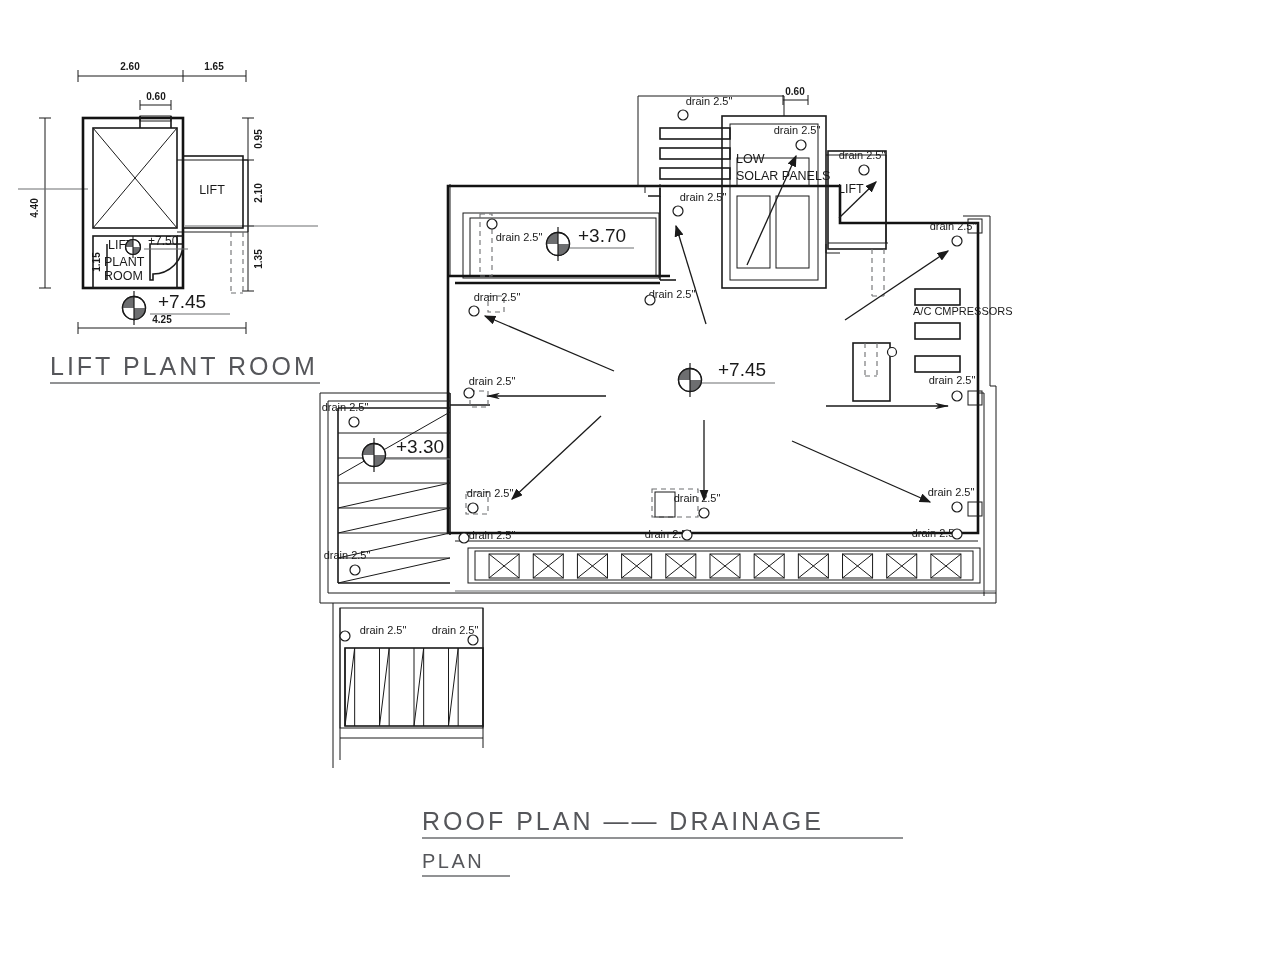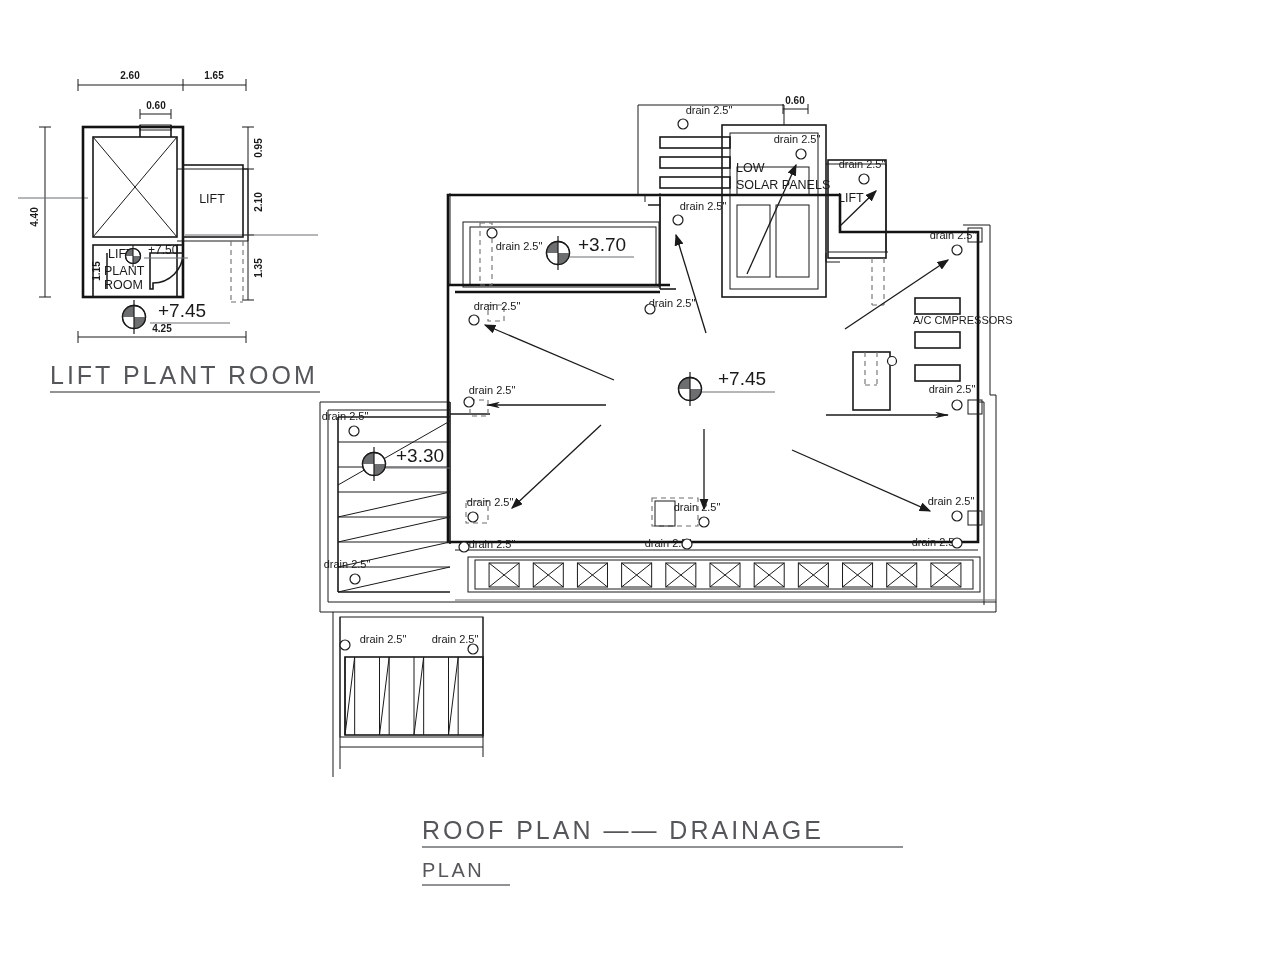--- a/index.html
+++ b/index.html
@@ -10,21 +10,21 @@
   }
   body {
     width: 1274px;
     height: 980px;
     position: relative;
     font-family: "Liberation Sans", sans-serif;
     overflow: hidden;
   }
   #sheet {
     position: absolute;
-    left: 0; top: 17px;
+    left: 0; top: 8px;
     width: 1274px;
     height: 812px;
   }
   svg#drawing {
     position: absolute;
     left: 0; top: 0;
     width: 1274px;
     height: 980px;
     display: block;
   }

